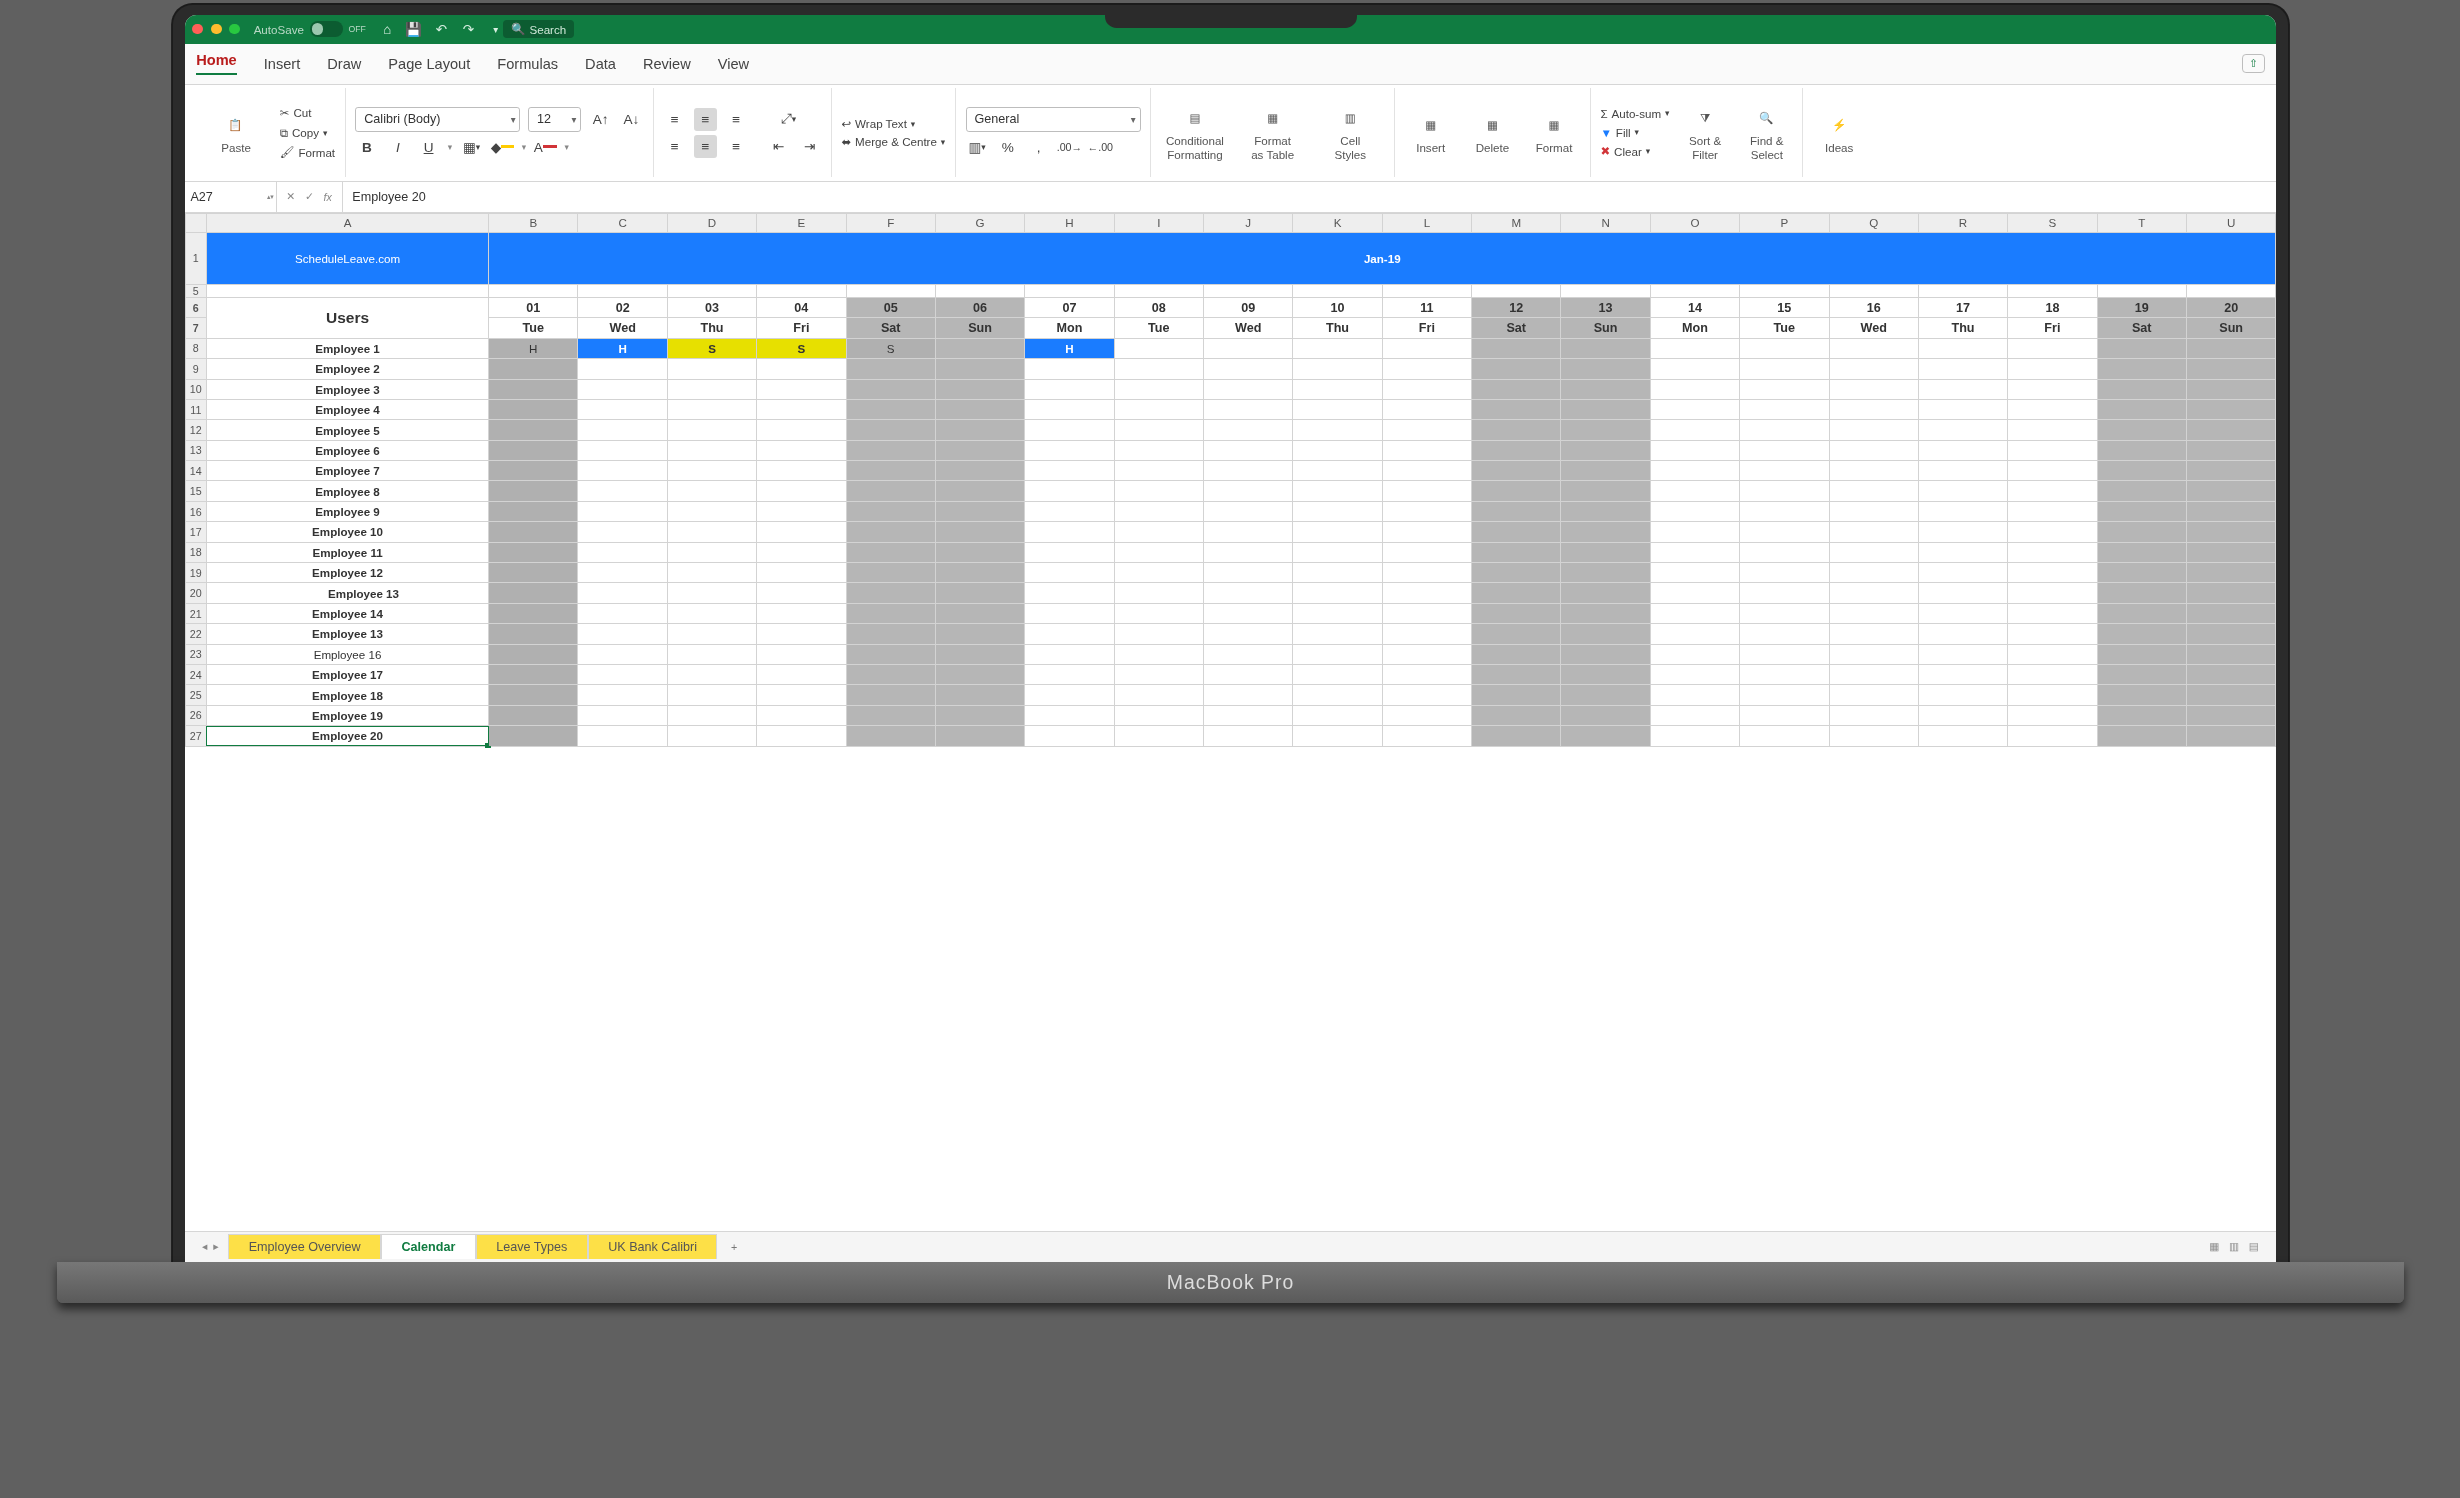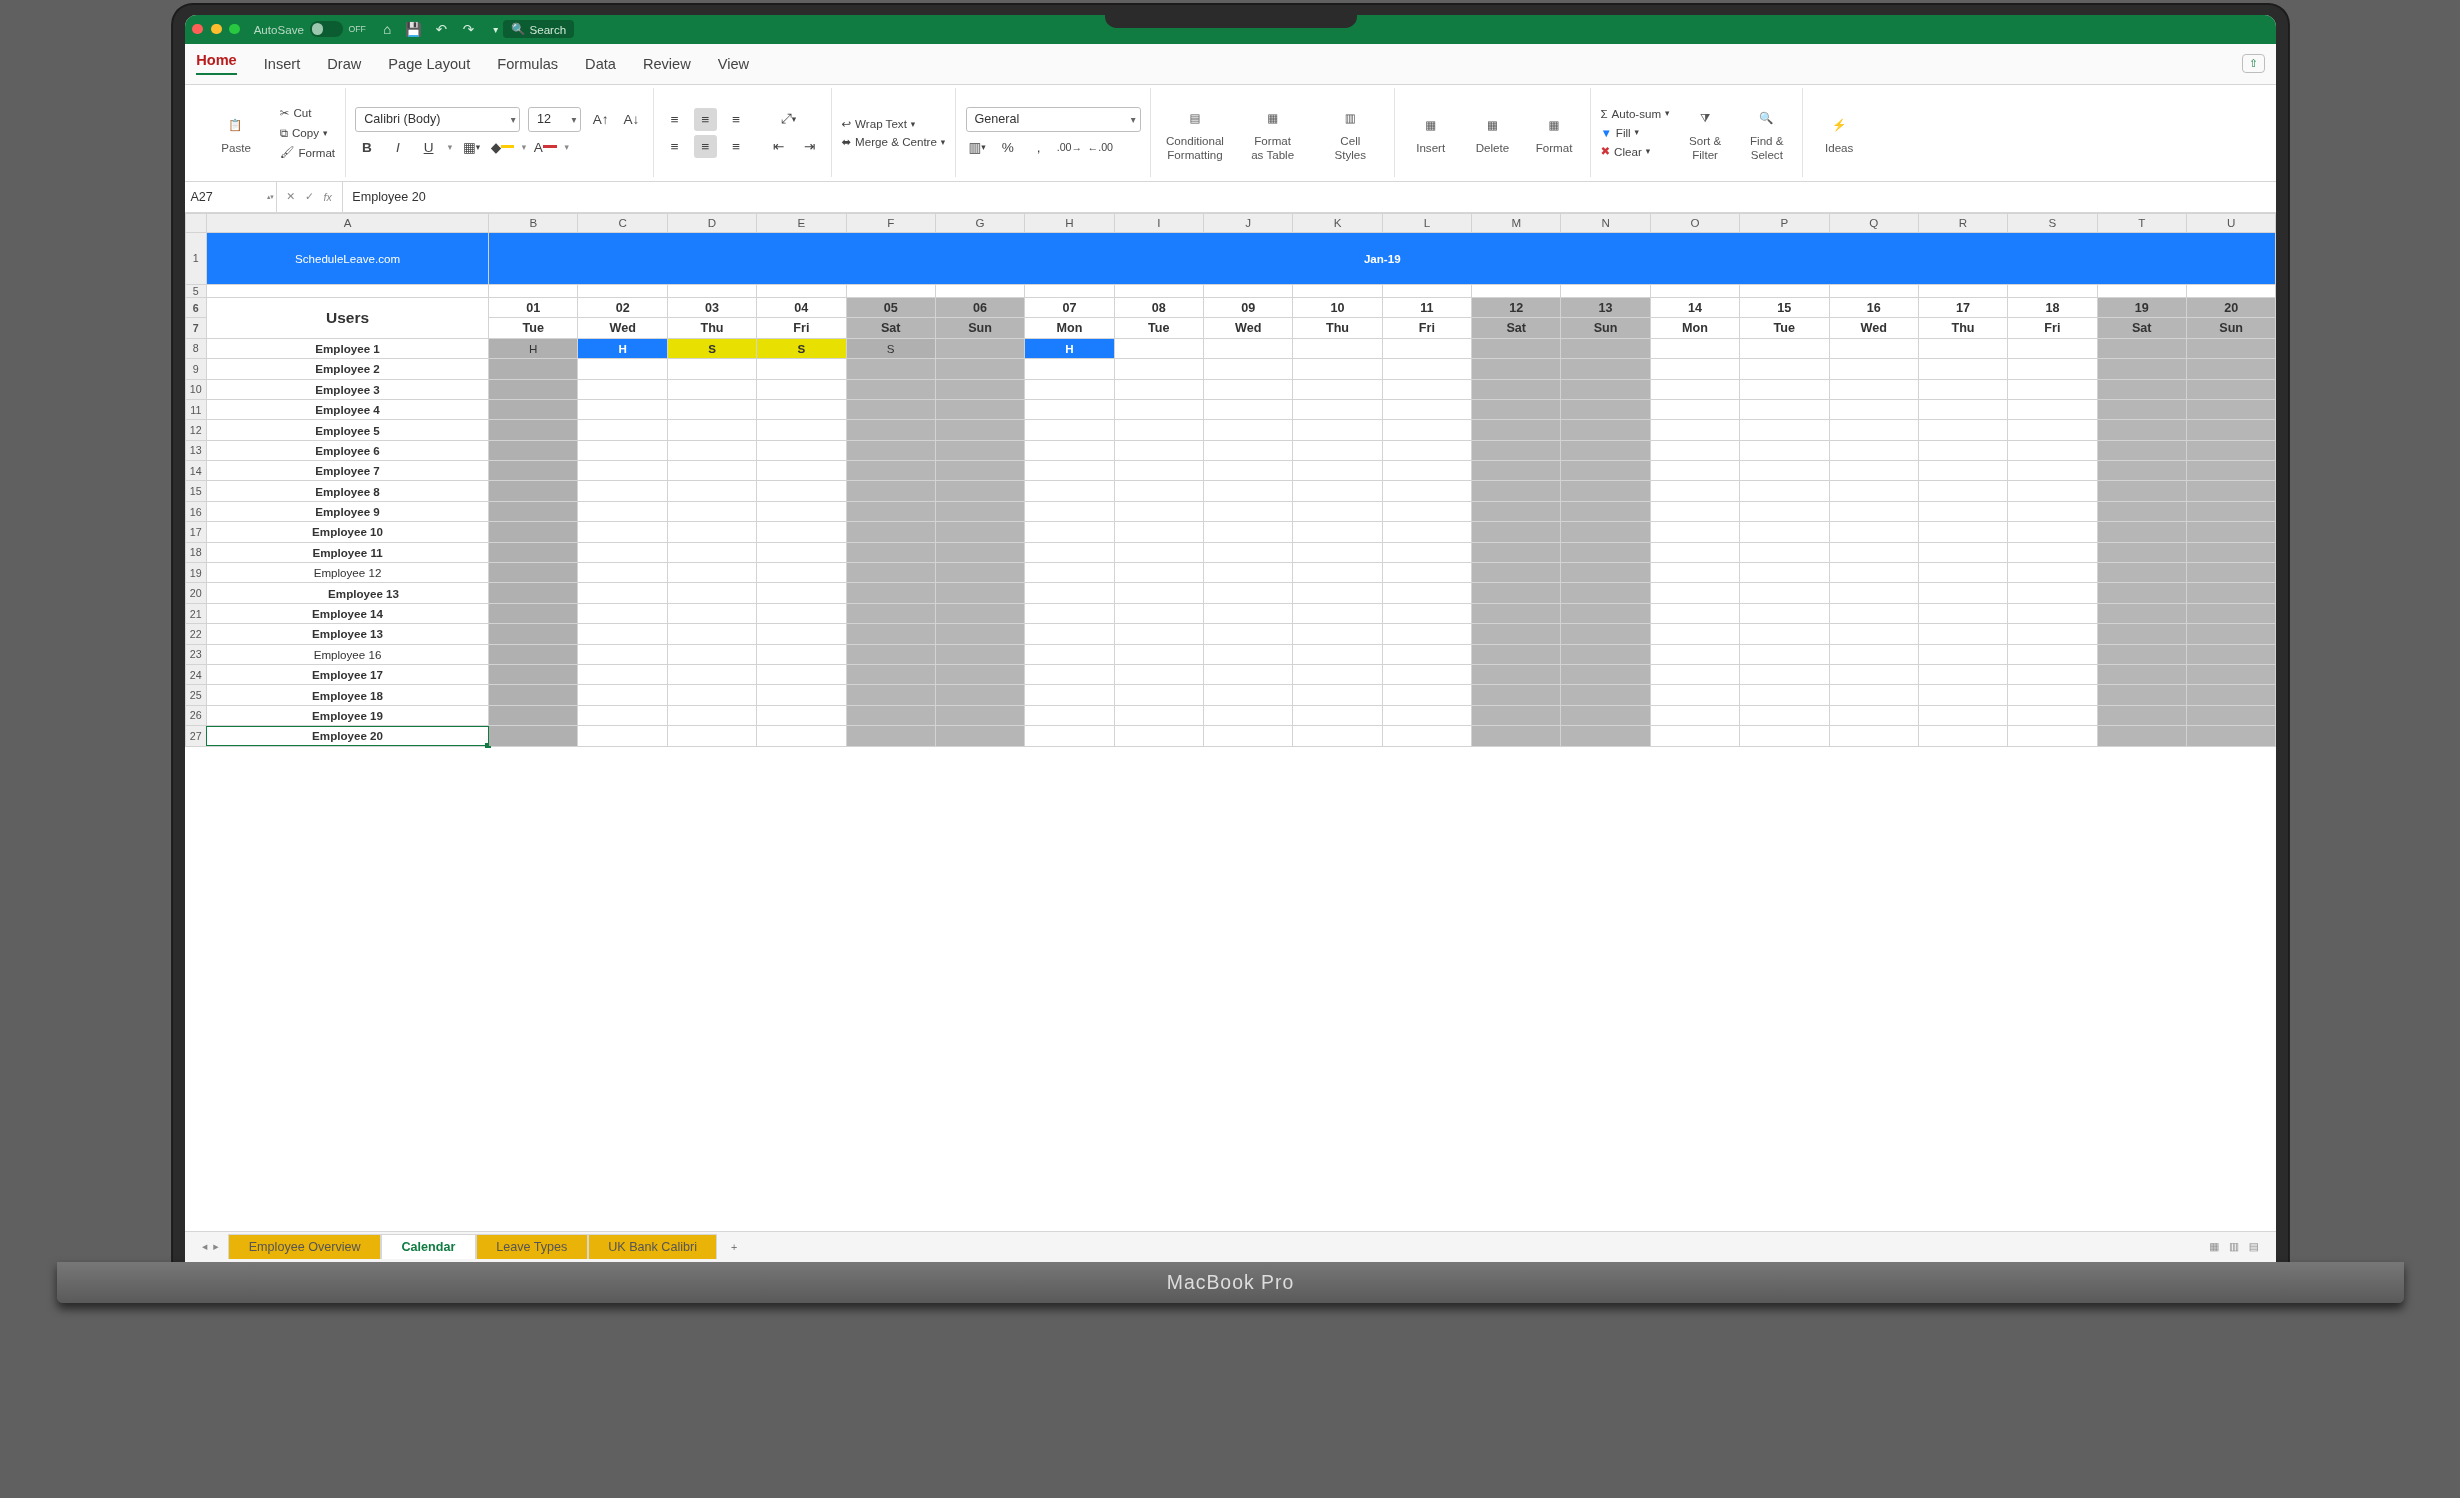--- a/index.html
+++ b/index.html
@@ -61,21 +61,21 @@
   .daycol{width:89px;}
   .gray{background:#b0b0b0;}
   .wkend{background:#b6b6b6;}
   .blue{background:#1a7cff;color:#fff;font-weight:700;}
   .yellow{background:#e7e000;font-weight:700;}
   .selected{outline:1.9px solid #107c41;outline-offset:-1.9px;}
   .selected::after{content:"";position:absolute;right:-2.9px;bottom:-2.9px;width:5.8px;height:5.8px;background:#107c41;}
   
   .sheetbar{height:31px;border-top:1px solid #d6d6d6;background:#f5f5f5;display:flex;align-items:center;padding:0 7.8px;gap:0;}
   .sheet-nav{display:flex;gap:5.8px;color:#888;padding:0 9.7px;}
-  .sheet-tab{border:1px solid #d6d6d6;border-bottom:none;background:#eab308;padding:4.9px 19.4px;font-size:12.6px;color:#555;cursor:pointer;}
+  .sheet-tab{border:1px solid #d6d6d6;border-bottom:none;background:#fde047;padding:4.9px 19.4px;font-size:12.6px;color:#555;cursor:pointer;}
   .sheet-tab.active{background:#fff;color:#107c41;font-weight:600;}
   .sheet-add{padding:4.9px 13.6px;color:#777;}
   .sheetbar .spacer{flex:1;}
   .viewicons{display:flex;gap:9.7px;color:#888;padding-right:9.7px;}
   .notch{width:252px;height:13.6px;background:#2b2b2b;border-radius:0 0 11.6px 11.6px;position:absolute;left:50%;transform:translateX(-50%);top:9.7px;}
 </style>
 </head>
 <body>
 
 <div class="stage">
@@ -664,21 +664,21 @@
                   <td class="daycol"></td>
                   <td class="daycol"></td>
                   <td class="daycol"></td>
                   <td class="daycol"></td>
                   <td class="daycol"></td>
                   <td class="daycol wkend"></td>
                   <td class="daycol wkend"></td>
                 </tr>
                 <tr>
                   <td class="rowhead">19</td>
-                  <td class="usercol" style="font-weight: 400; border-radius: 8px;">Employee 12</td>
+                  <td class="usercol" style="font-weight: 700; border-radius: 8px;">Employee 12</td>
                   <td class="daycol gray"></td>
                   <td class="daycol"></td>
                   <td class="daycol"></td>
                   <td class="daycol"></td>
                   <td class="daycol wkend"></td>
                   <td class="daycol wkend"></td>
                   <td class="daycol"></td>
                   <td class="daycol"></td>
                   <td class="daycol"></td>
                   <td class="daycol"></td>

